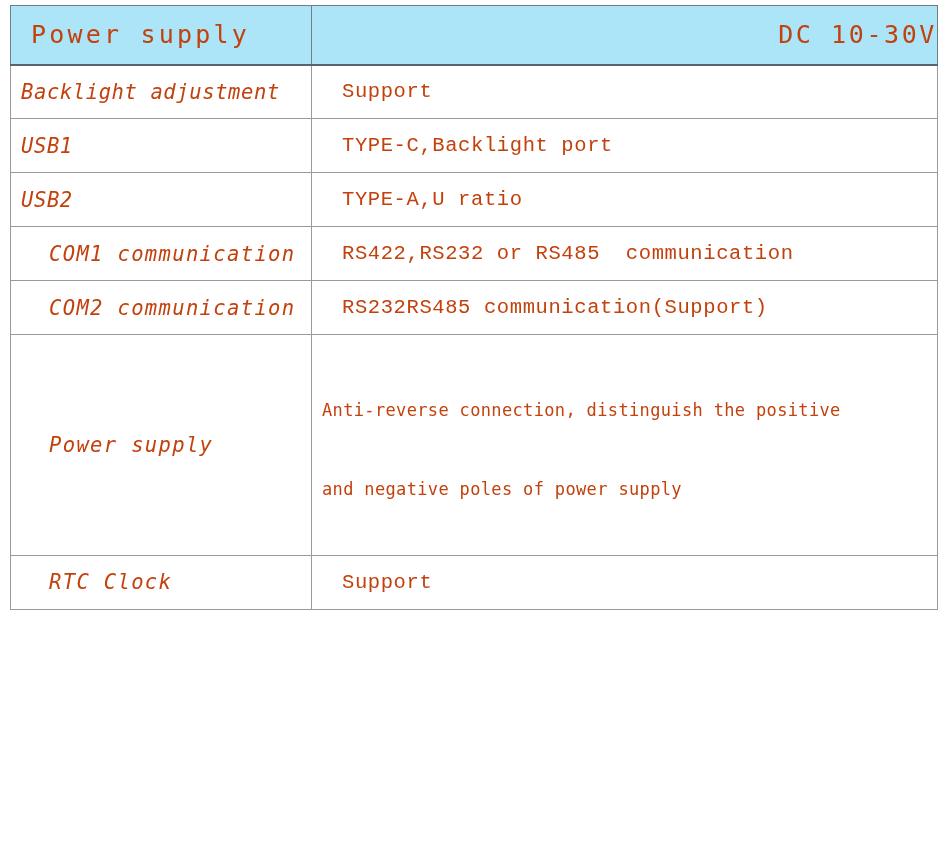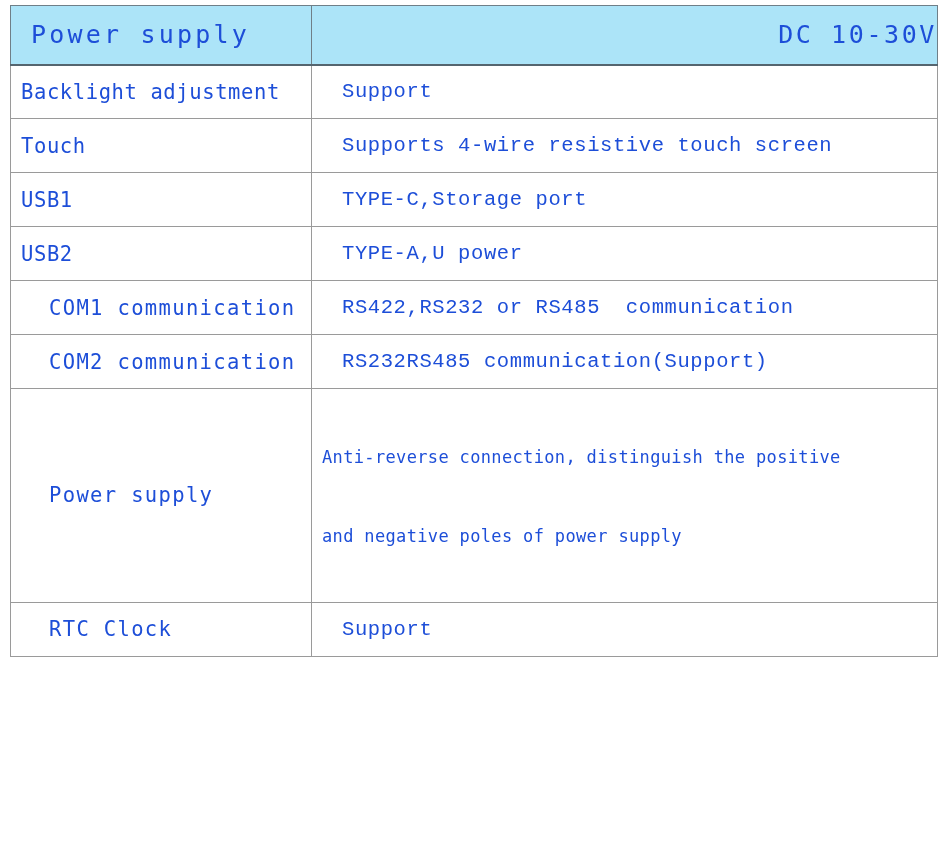--- a/index.html
+++ b/index.html
@@ -30,21 +30,21 @@
     background: #ffffff;
   }
 
   table.spec-table col.c-label { width: 301px; }
   table.spec-table col.c-value { width: 626px; }
 
   
   table.spec-table td {
     border: 1px solid #9a9a9a;
     padding: 0 0 0 10px;
-    color: #1d4ed8;
+    color: #c2410c;
     font-size: 20.5px;
     letter-spacing: 0.6px;
     vertical-align: middle;
     white-space: pre;
     overflow: hidden;
     height: 54px;
     box-sizing: border-box;
   }
 
   
@@ -63,39 +63,40 @@
     text-align: right;
     padding-left: 0;
     letter-spacing: 2.6px;
   }
 
   
   td.label-cell {
     font-size: 20.5px;
     letter-spacing: 0.3px;
     padding-left: 10px;
+    font-style: italic;
   }
   
   td.label-cell.wide { letter-spacing: 1.35px; padding-left: 38px; }
 
   
   td.value-cell {
     font-size: 20.5px;
     letter-spacing: 0.2px;
     padding-left: 14px;
   }
   td.value-cell.indent { padding-left: 30px; font-family: Liberation Mono, monospace; }
 
   
   tr.tall-row td { height: 64px; }
   td.value-cell.two-line {
     font-size: 17px;
     line-height: 1.55;
     letter-spacing: 0.35px;
-    padding-top: 2px;
+    padding-top: 9px;
   }
   td.value-cell.two-line .ln { display: block; }
 </style>
 </head>
 <body>
 
 <div id="spec-table-wrap">
   <table class="spec-table">
     <colgroup>
       <col class="c-label">
@@ -106,35 +107,31 @@
       <tr class="header-row">
         <td class="header-label">Power supply</td>
         <td class="header-value">DC 10-30V</td>
       </tr>
 
       <tr>
         <td class="label-cell">Backlight adjustment</td>
         <td class="value-cell indent">Support</td>
       </tr>
 
-      <tr>
-        <td class="label-cell">Touch</td>
-        <td class="value-cell indent">Supports 4-wire resistive touch screen</td>
-      </tr>
 
 
 
       <tr>
         <td class="label-cell">USB1</td>
-        <td class="value-cell indent">TYPE-C,Storage port</td>
+        <td class="value-cell indent">TYPE-C,Backlight port</td>
       </tr>
 
       <tr>
         <td class="label-cell">USB2</td>
-        <td class="value-cell indent">TYPE-A,U power</td>
+        <td class="value-cell indent">TYPE-A,U ratio</td>
       </tr>
 
 
       <tr>
         <td class="label-cell wide">COM1 communication</td>
         <td class="value-cell indent">RS422,RS232 or RS485  communication</td>
       </tr>
 
       <tr>
         <td class="label-cell wide">COM2 communication</td>

